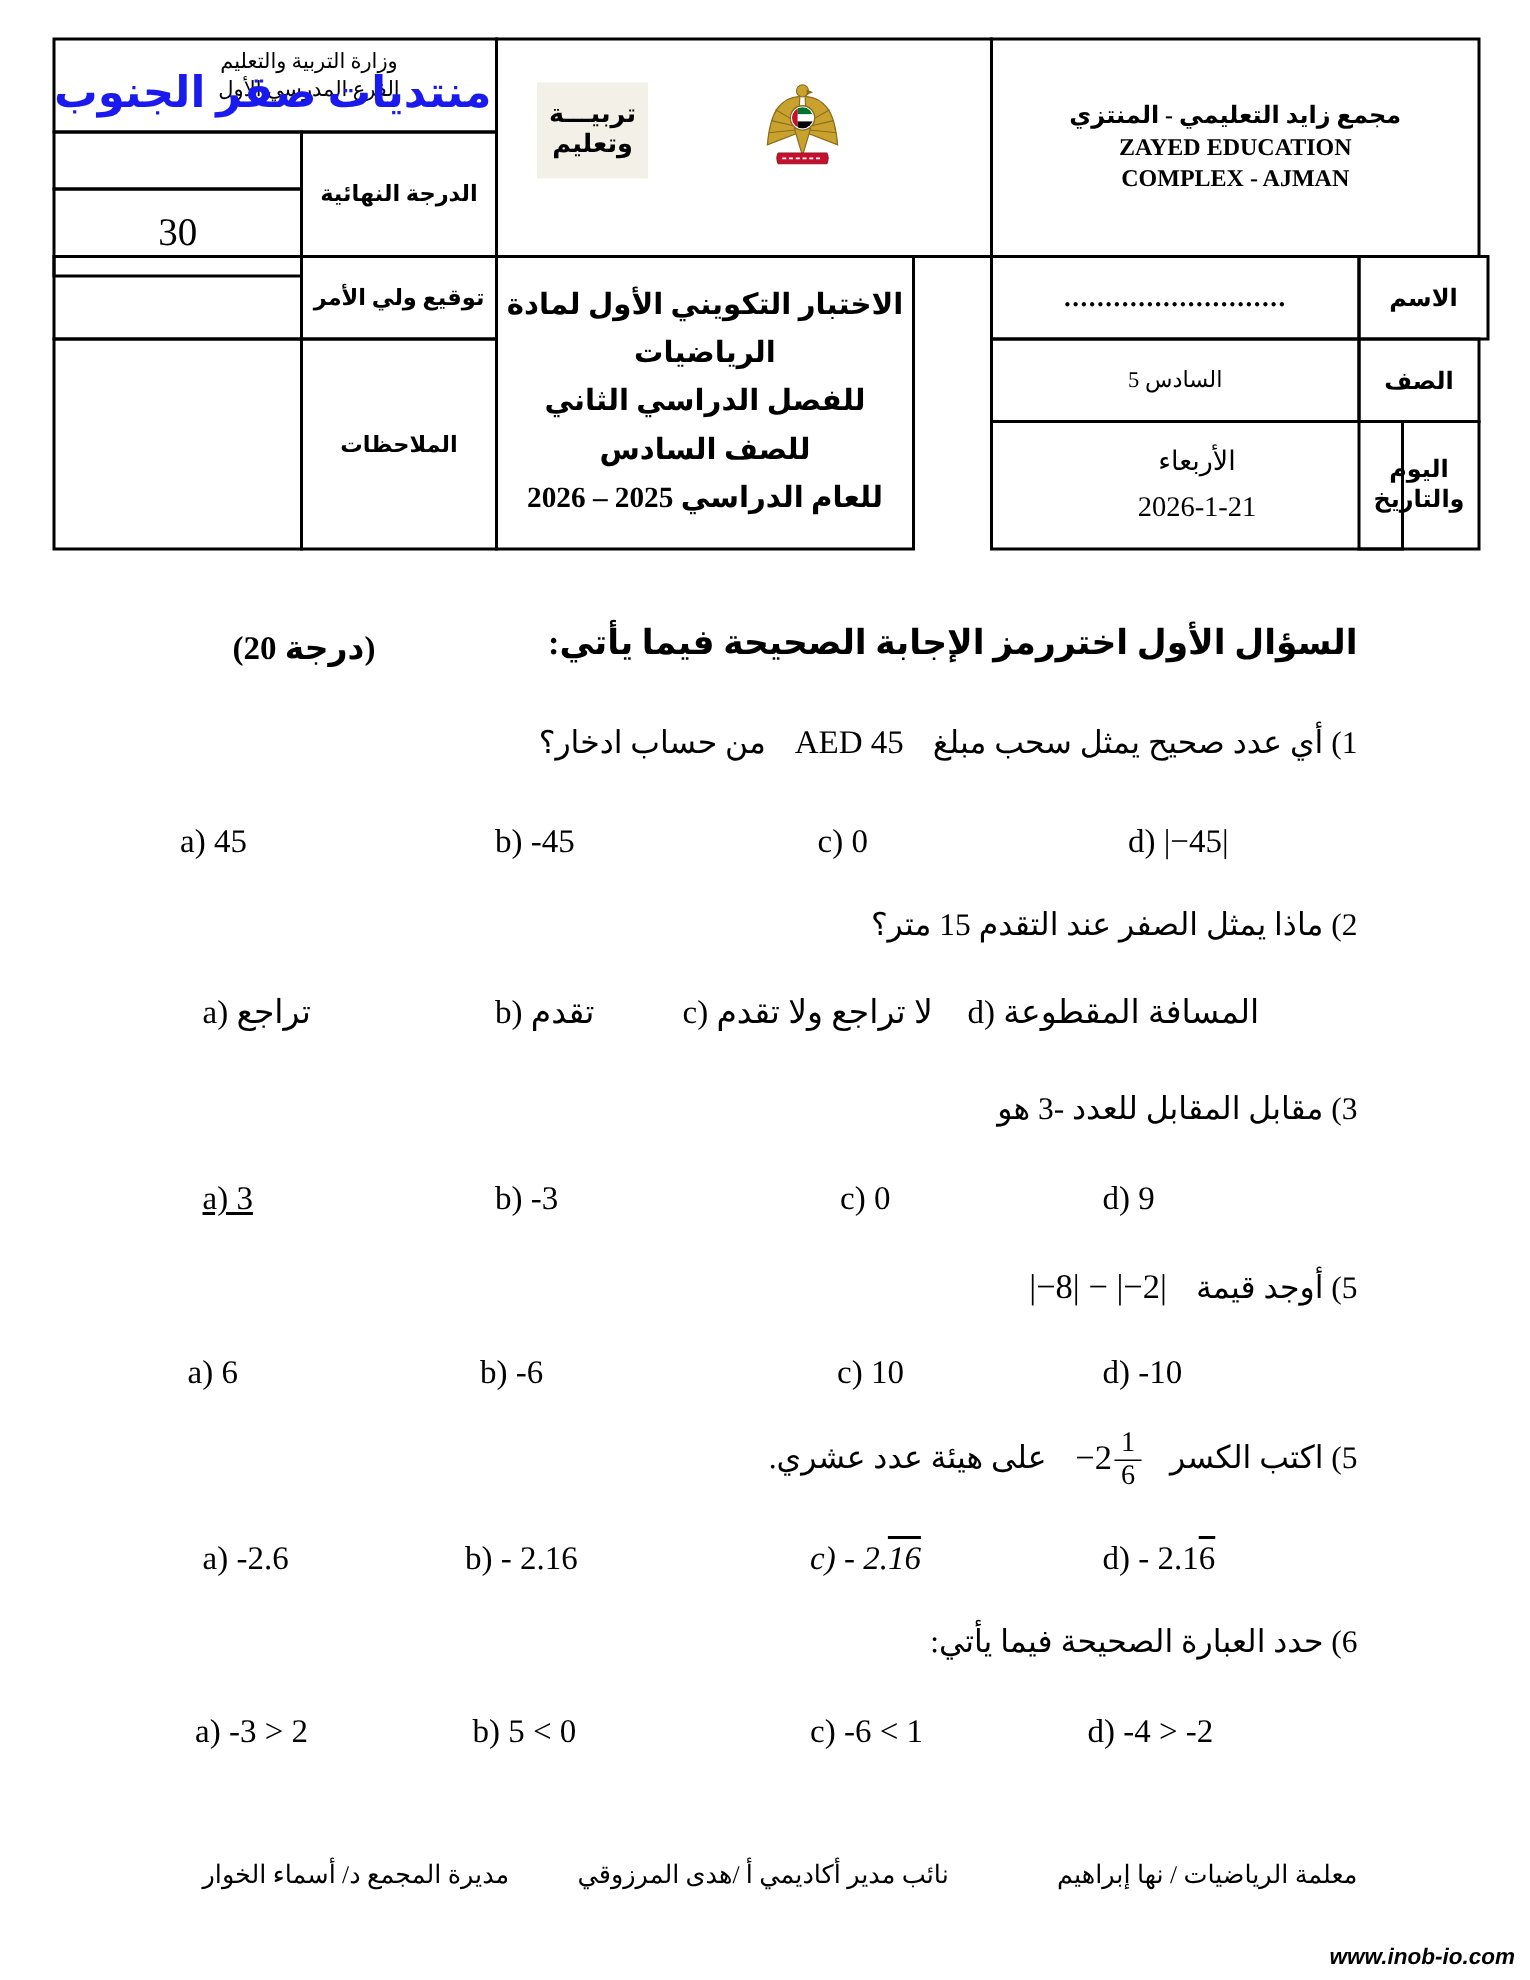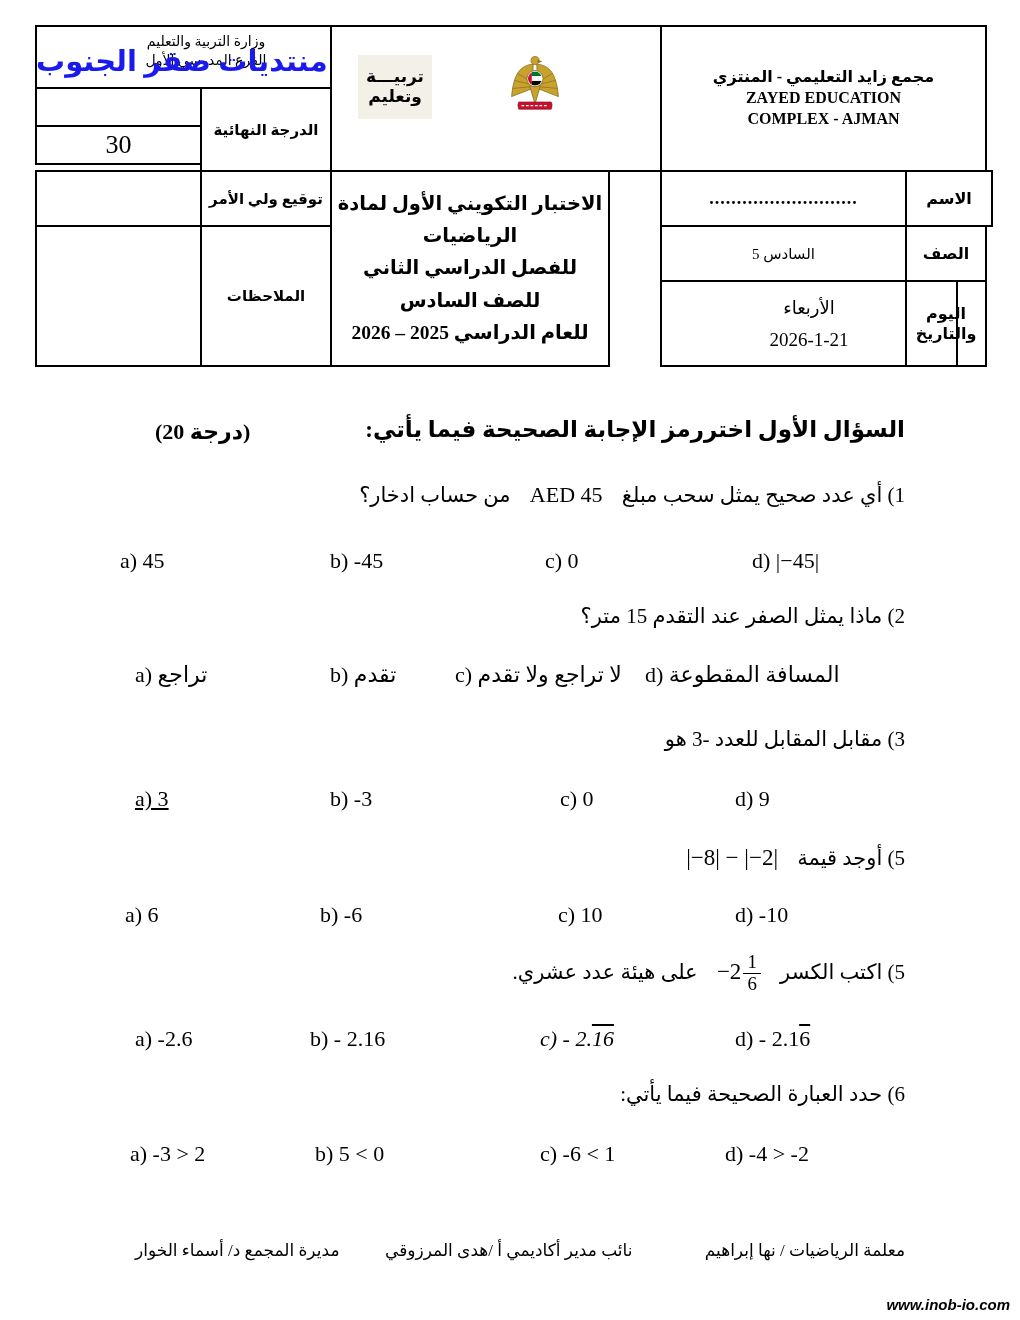--- a/index.html
+++ b/index.html
@@ -62,21 +62,21 @@
 <div class="page">
 
   <div class="cell ministry-cell" style="left:35px;top:25px;width:297px;height:64px;">
     <div>وزارة التربية والتعليم</div>
     <div>الفرع المدرسي الأول</div>
   </div>
   <div class="cell" style="left:200px;top:87px;width:132px;height:85px;">
     <span class="lbl" style="font-size:15px;">الدرجة النهائية</span>
   </div>
   <div class="cell" style="left:35px;top:87px;width:167px;height:40px;"></div>
-  <div class="cell" style="left:35px;top:125px;width:167px;height:40px;">
+  <div class="cell" style="left:35px;top:125px;width:167px;height:60px;">
     <span class="score-val">30</span>
   </div>
   <div class="cell" style="left:200px;top:170px;width:132px;height:57px;">
     <span class="lbl" style="font-size:15px;">توقيع ولي الأمر</span>
   </div>
   <div class="cell" style="left:35px;top:170px;width:167px;height:57px;"></div>
   <div class="cell" style="left:200px;top:225px;width:132px;height:142px;">
     <span class="lbl" style="font-size:15px;">الملاحظات</span>
   </div>
   <div class="cell" style="left:35px;top:225px;width:167px;height:142px;"></div>
@@ -128,21 +128,21 @@
   </div>
   <div class="cell" style="left:905px;top:225px;width:82px;height:57px;">
     <span class="lbl">الصف</span>
   </div>
   <div class="cell" style="left:660px;top:225px;width:247px;height:57px;">
     <span class="class-val">السادس 5</span>
   </div>
   <div class="cell datecell" style="left:905px;top:280px;width:82px;height:87px;">
     <span class="lbl" style="direction:rtl;">اليوم والتاريخ</span>
   </div>
-  <div class="cell" style="left:660px;top:280px;width:298px;height:87px;">
+  <div class="cell" style="left:660px;top:280px;width:276px;height:87px;">
     <span class="day-val">الأربعاء</span>
     <span class="date-val">2026-1-21</span>
   </div>
 
   <div class="watermark">منتديات صقر الجنوب</div>
 
   <div class="rtl-line sec-head" style="top:416px;right:115px;">السؤال الأول اختررمز الإجابة الصحيحة فيما يأتي:</div>
   <div class="marks" style="top:419px;left:155px;">(20 درجة)</div>
 
   <div class="rtl-line" style="top:482px;right:115px;">

